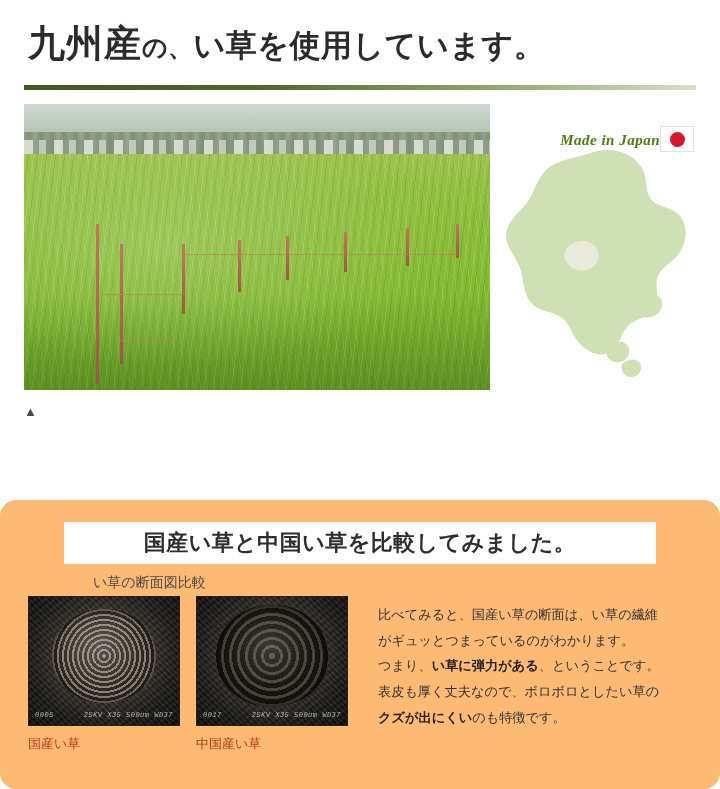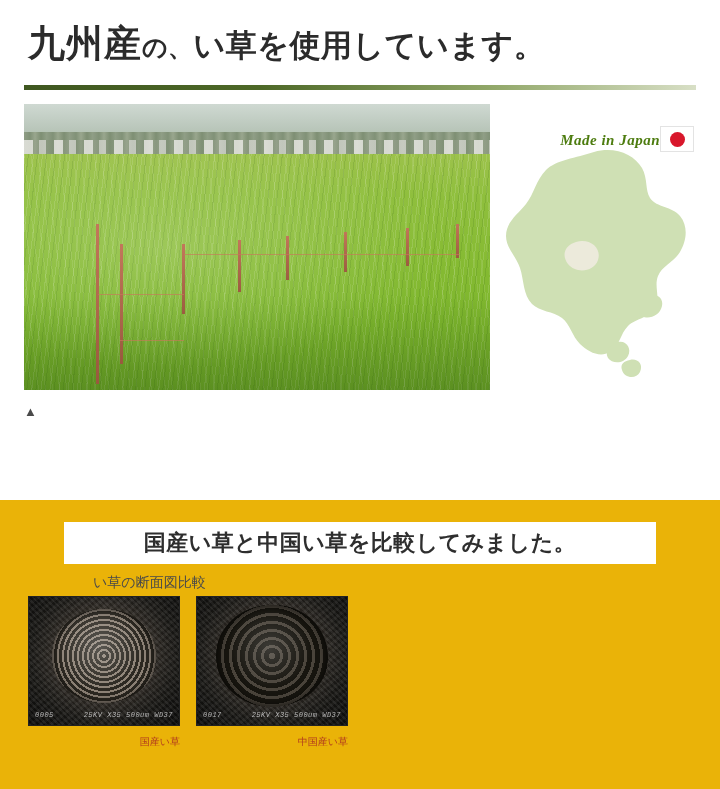--- a/index.html
+++ b/index.html
@@ -190,21 +190,22 @@
     line-height: 1.85;
   }
 
   
   .panel {
     position: absolute;
     left: 0;
     bottom: 0;
     width: 720px;
     height: 289px;
-    background: #eab308;
+    background: #fdba74;
+    border-radius: 16px;
   }
   .panel-title-bar {
     margin: 22px auto 0;
     width: 592px;
     height: 42px;
     background: #ffffff;
     display: flex;
     align-items: center;
     justify-content: center;
   }
@@ -271,22 +272,22 @@
     justify-content: space-between;
     align-items: center;
     font-family: "Liberation Mono", "DejaVu Sans Mono", monospace;
     font-size: 7px;
     color: #cfcfcf;
     letter-spacing: .5px;
     opacity: .85;
   }
   .micro-cap {
     margin-top: 9px;
-    text-align: right;
-    font-size: 10px;
+    text-align: left;
+    font-size: 13px;
     color: #b13a1f;
   }
   .compare-text {
     flex: 1;
     padding: 6px 30px 0 14px;
     font-size: 13.2px;
     line-height: 1.95;
     color: #333;
   }
   .compare-text b { font-weight: bold; color: #222; }
@@ -376,15 +377,26 @@
         <div class="grainy"></div>
         <div class="cell"></div>
         <div class="scalebar">
           <span>0017</span>
           <span>25KV  X35 500um  WD37</span>
         </div>
       </div>
       <div class="micro-cap">中国産い草</div>
     </div>
 
+    <div class="compare-text">
+      <div>比べてみると、国産い草の断面は、い草の繊維</div>
+      <div>がギュッとつまっているのがわかります。</div>
+      <div>
+        <span>つまり、</span><b>い草に弾力がある</b><span>、ということです。</span>
+      </div>
+      <div>表皮も厚く丈夫なので、ボロボロとしたい草の</div>
+      <div>
+        <b>クズが出にくい</b><span>のも特徴です。</span>
+      </div>
+    </div>
 
   </div>
 </div>
 
 </body></html>

